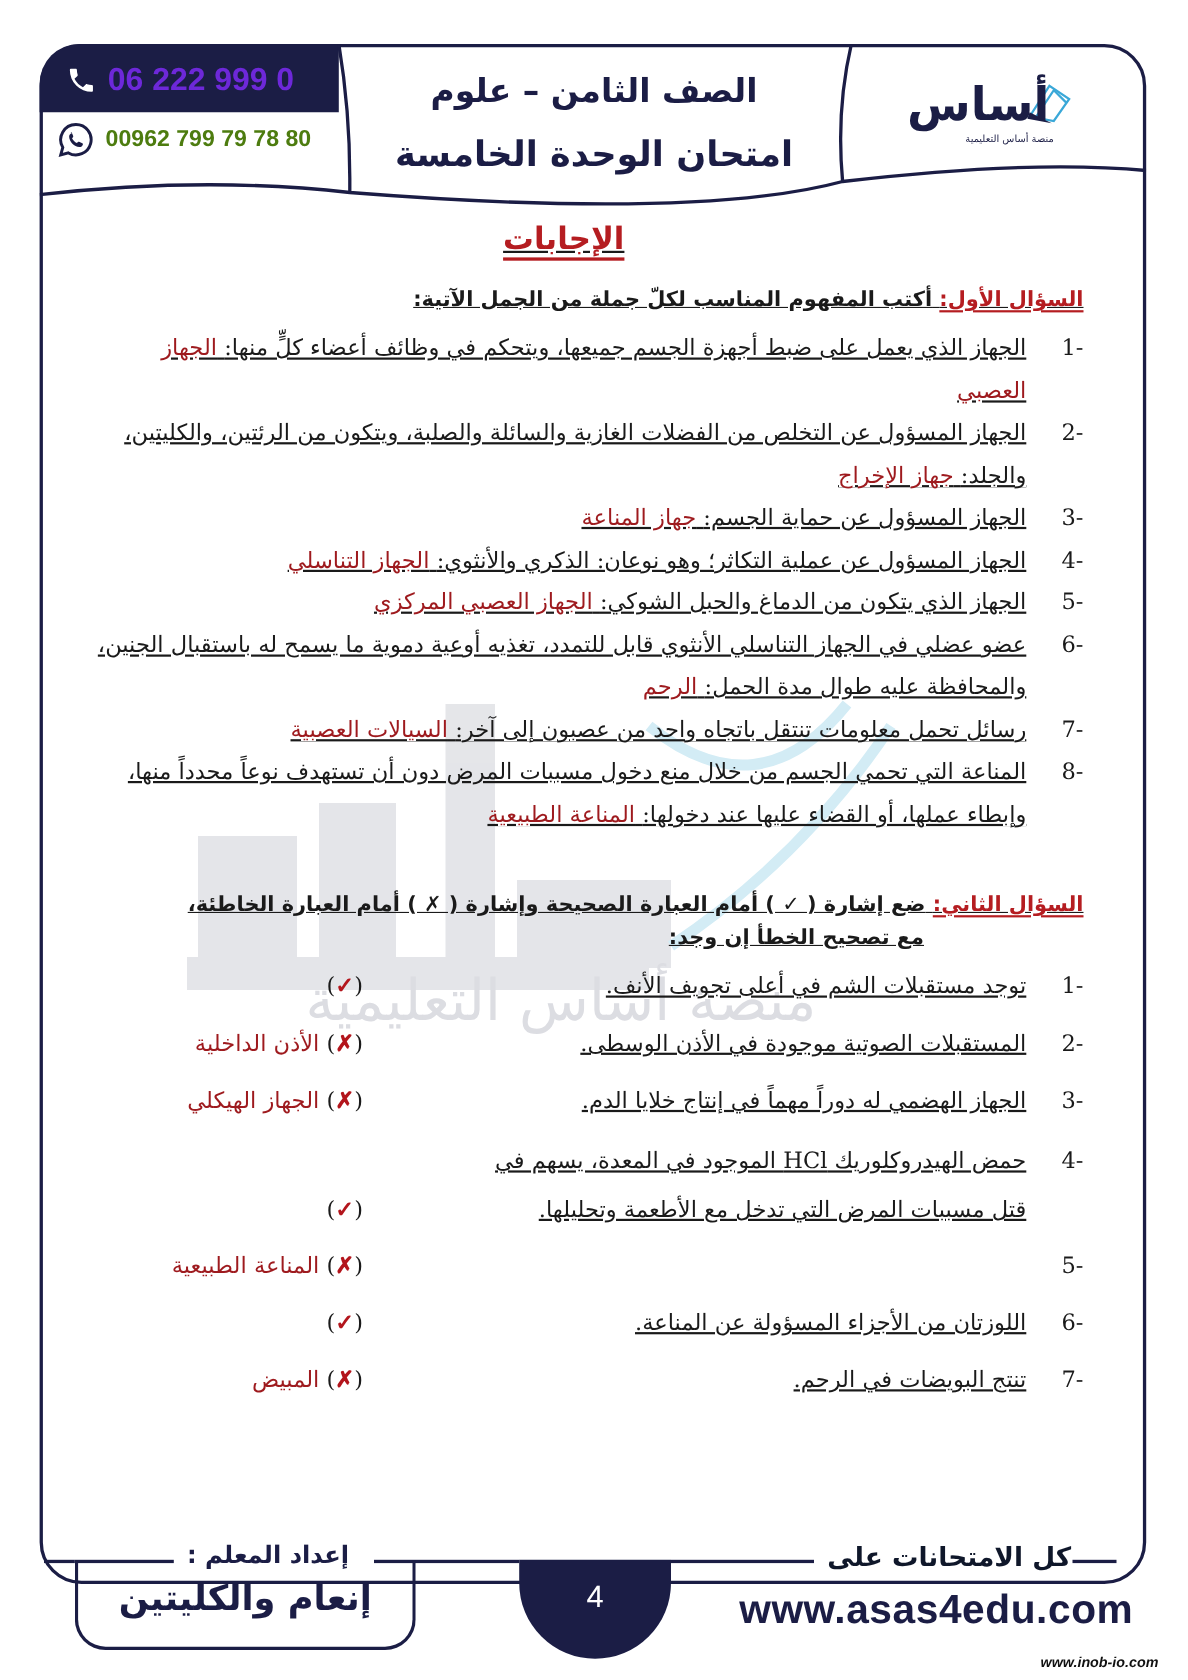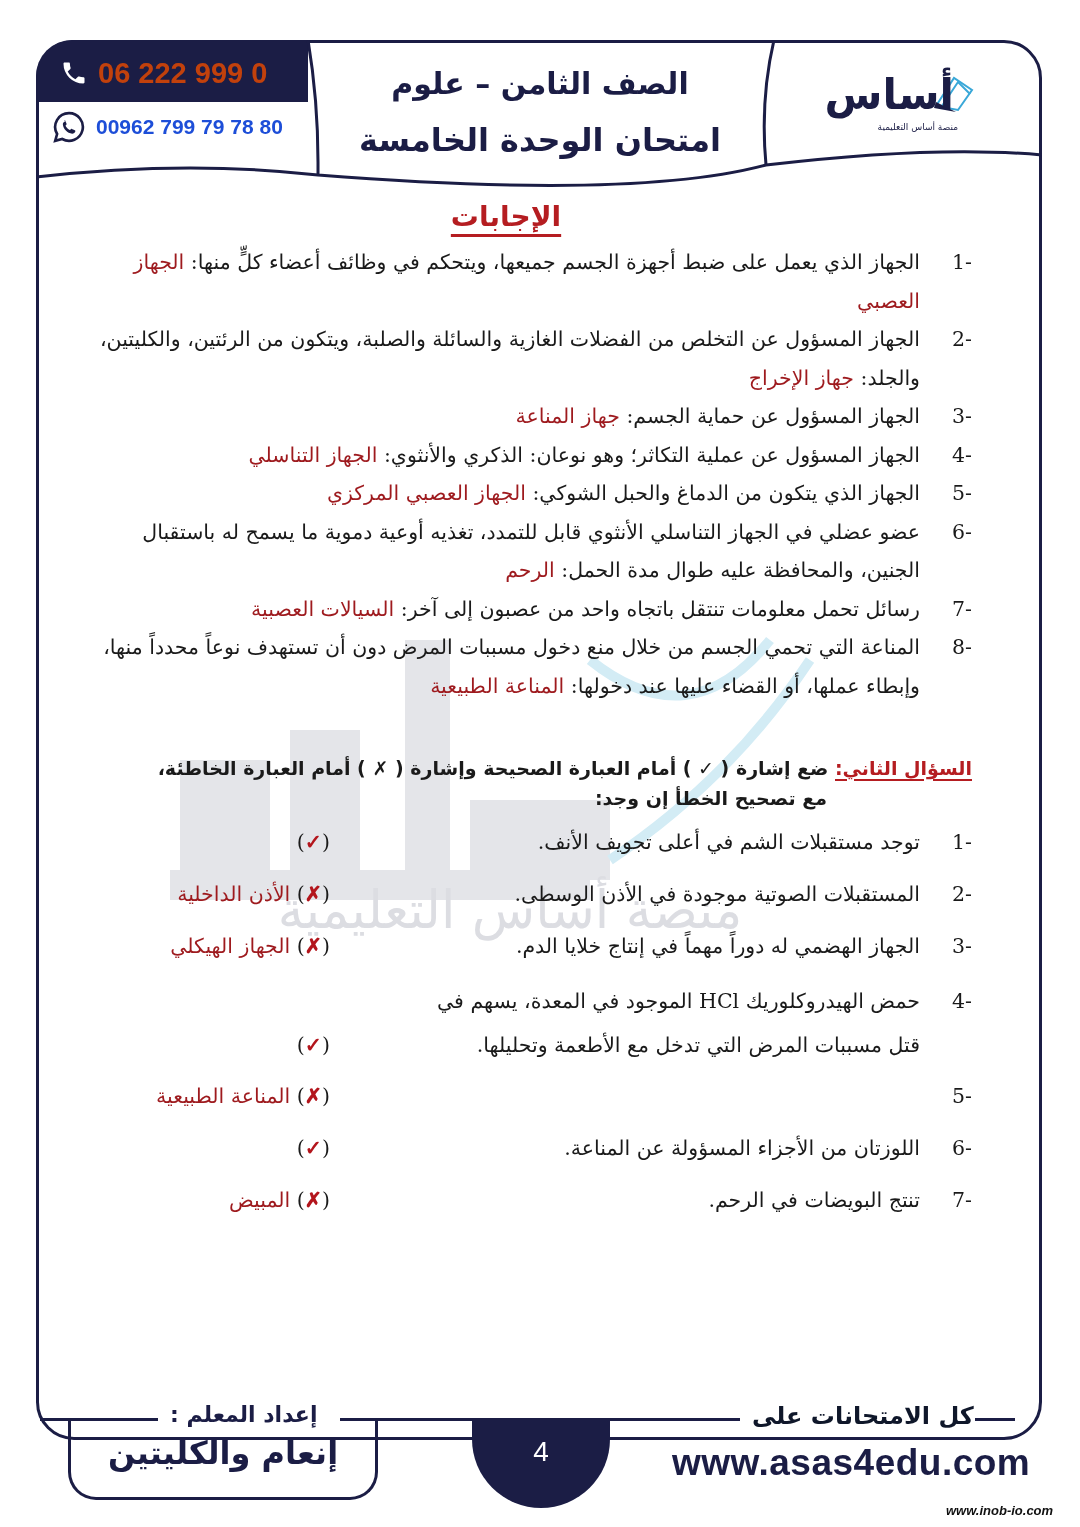--- a/index.html
+++ b/index.html
@@ -1,35 +1,35 @@
 <!DOCTYPE html>
 <html><head>
 <meta charset="utf-8">
 <style>
   html,body{margin:0;padding:0;background:#fff;}
   body{width:1080px;height:1527px;position:relative;overflow:hidden;font-family:"DejaVu Sans",sans-serif;color:#1a1a1a;}
   .frame{position:absolute;left:36px;top:40px;width:1006px;height:1400px;border:3px solid #1b1d45;border-radius:38px;box-sizing:border-box;}
   
   .hdr-left{position:absolute;left:36px;top:40px;width:272px;height:62px;background:#1b1d45;border-top-left-radius:36px;}
-  .phone{position:absolute;left:60px;top:52px;height:42px;display:flex;align-items:center;gap:10px;color:#c2410c;font-family:"Liberation Sans",sans-serif;font-weight:bold;font-size:29px;}
+  .phone{position:absolute;left:60px;top:52px;height:42px;display:flex;align-items:center;gap:10px;color:#6d28d9;font-family:"Liberation Sans",sans-serif;font-weight:bold;font-size:29px;}
   .phone svg{width:28px;height:28px;}
-  .whats{position:absolute;left:52px;top:110px;display:flex;align-items:center;gap:10px;color:#1d4ed8;font-family:"Liberation Sans",sans-serif;font-weight:bold;font-size:21px;}
+  .whats{position:absolute;left:52px;top:110px;display:flex;align-items:center;gap:10px;color:#4d7c0f;font-family:"Liberation Sans",sans-serif;font-weight:bold;font-size:21px;}
   .whats svg{width:34px;height:34px;}
   .title-block{position:absolute;left:330px;top:62px;width:420px;text-align:center;color:#1b1d45;font-weight:bold;direction:rtl;}
   .title1{font-size:30px;line-height:44px;}
   .title2{font-size:32px;line-height:44px;margin-top:12px;}
   .logo{position:absolute;left:838px;top:70px;width:140px;height:70px;direction:rtl;}
   .logo-word{position:absolute;right:24px;top:0;font-size:42px;font-weight:bold;color:#1b1d45;line-height:50px;}
   .logo-sub{position:absolute;right:20px;top:52px;font-size:9px;color:#1b1d45;}
   .logo svg{position:absolute;right:0;top:2px;width:46px;height:42px;}
   
   .wm{position:absolute;left:170px;top:620px;width:700px;height:340px;pointer-events:none;}
   .wm-text{position:absolute;left:210px;top:880px;width:600px;text-align:center;font-size:52px;color:#dcdde2;direction:rtl;}
   
-  .content{position:absolute;left:80px;right:108px;top:200px;direction:rtl;font-family:"DejaVu Serif",serif;}
+  .content{position:absolute;left:80px;right:95px;top:200px;direction:rtl;font-family:"DejaVu Serif",serif;text-decoration:underline;}
   .ans-title{text-align:center;color:#b51d21;font-weight:bold;font-size:28px;text-decoration:underline;text-underline-offset:8px;text-decoration-thickness:3px;margin-right:40px;font-family:"DejaVu Sans",sans-serif;}
   .q-head{font-family:"DejaVu Sans",sans-serif;font-weight:bold;font-size:19px;margin-top:24px;line-height:30px;}
   .q-label{color:#b51d21;text-decoration:underline;text-decoration-thickness:2px;text-underline-offset:4px;}
   .q-cont{display:block;margin-right:145px;}
   ol.items{list-style:none;margin:10px 0 0 0;padding:0;}
   ol.items li{position:relative;padding-right:52px;font-size:20.5px;line-height:38.5px;}
   .num{position:absolute;right:0;top:0;direction:ltr;}
   .ans{color:#9e1a1e;}
   .tf{margin-top:18px;}
   .tf li{position:relative;padding-right:52px;font-size:20.5px;height:52px;line-height:52px;}
@@ -95,20 +95,24 @@
     <rect x="300" y="180" width="140" height="80"></rect>
     <rect x="0" y="250" width="420" height="30"></rect>
   </g>
   <path d="M 420 40 Q 520 120 600 20 M 440 240 Q 560 160 640 40" stroke="#d3ecf5" stroke-width="10" fill="none"></path>
 </svg>
 <div class="wm-text">منصة أساس التعليمية</div>
 
 <div class="content">
   <div class="ans-title">الإجابات</div>
 
+  <div class="q-head">
+    <span class="q-label">السؤال الأول:</span>
+    <span>أكتب المفهوم المناسب لكلّ جملة من الجمل الآتية:</span>
+  </div>
   <ol class="items" id="q1-list">
       <li><span class="num">1-</span><span>الجهاز الذي يعمل على ضبط أجهزة الجسم جميعها، ويتحكم في وظائف أعضاء كلٍّ منها:</span> <span class="ans">الجهاز العصبي</span></li>
       <li><span class="num">2-</span><span>الجهاز المسؤول عن التخلص من الفضلات الغازية والسائلة والصلبة، ويتكون من الرئتين، والكليتين، والجلد:</span> <span class="ans">جهاز الإخراج</span></li>
       <li><span class="num">3-</span><span>الجهاز المسؤول عن حماية الجسم:</span> <span class="ans">جهاز المناعة</span></li>
       <li><span class="num">4-</span><span>الجهاز المسؤول عن عملية التكاثر؛ وهو نوعان: الذكري والأنثوي:</span> <span class="ans">الجهاز التناسلي</span></li>
       <li><span class="num">5-</span><span>الجهاز الذي يتكون من الدماغ والحبل الشوكي:</span> <span class="ans">الجهاز العصبي المركزي</span></li>
       <li><span class="num">6-</span><span>عضو عضلي في الجهاز التناسلي الأنثوي قابل للتمدد، تغذيه أوعية دموية ما يسمح له باستقبال الجنين، والمحافظة عليه طوال مدة الحمل:</span> <span class="ans">الرحم</span></li>
       <li><span class="num">7-</span><span>رسائل تحمل معلومات تنتقل باتجاه واحد من عصبون إلى آخر:</span> <span class="ans">السيالات العصبية</span></li>
       <li><span class="num">8-</span><span>المناعة التي تحمي الجسم من خلال منع دخول مسببات المرض دون أن تستهدف نوعاً محدداً منها، وإبطاء عملها، أو القضاء عليها عند دخولها:</span> <span class="ans">المناعة الطبيعية</span></li>
     </ol>

